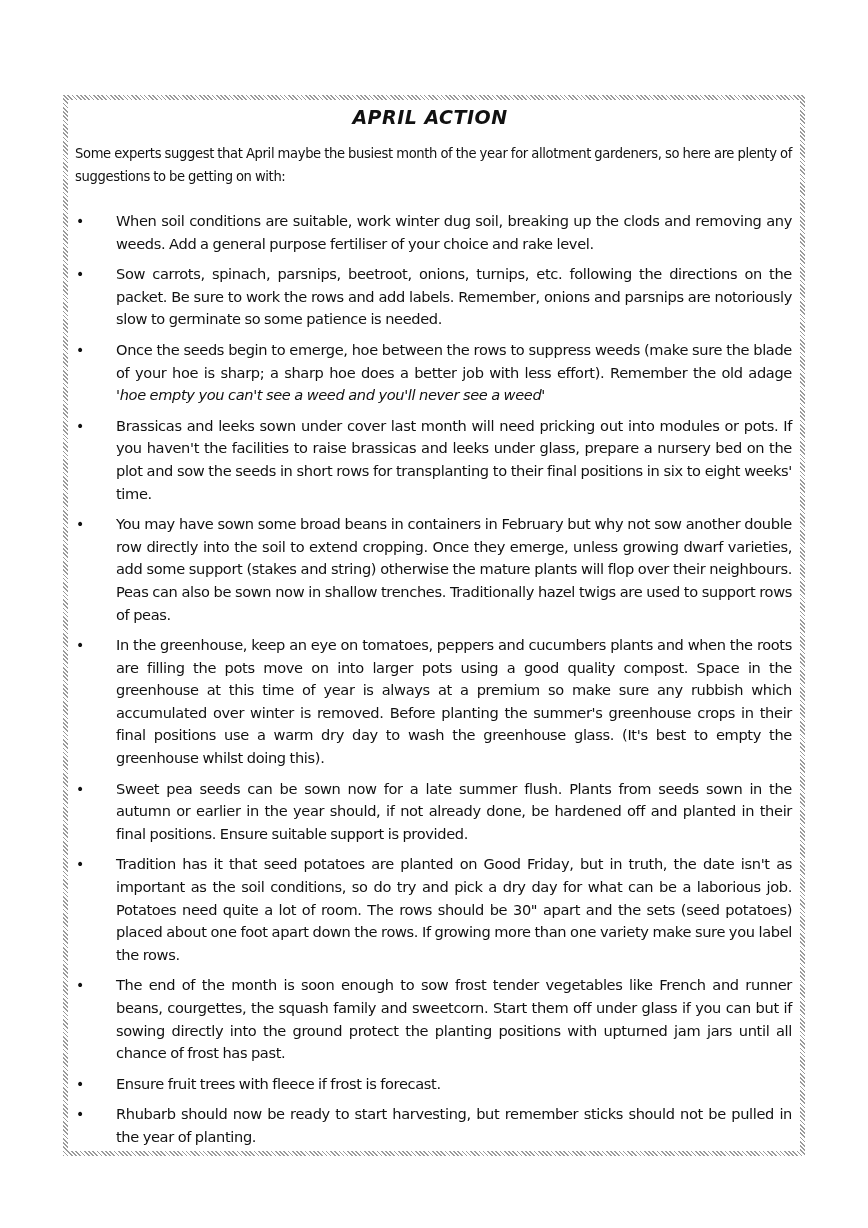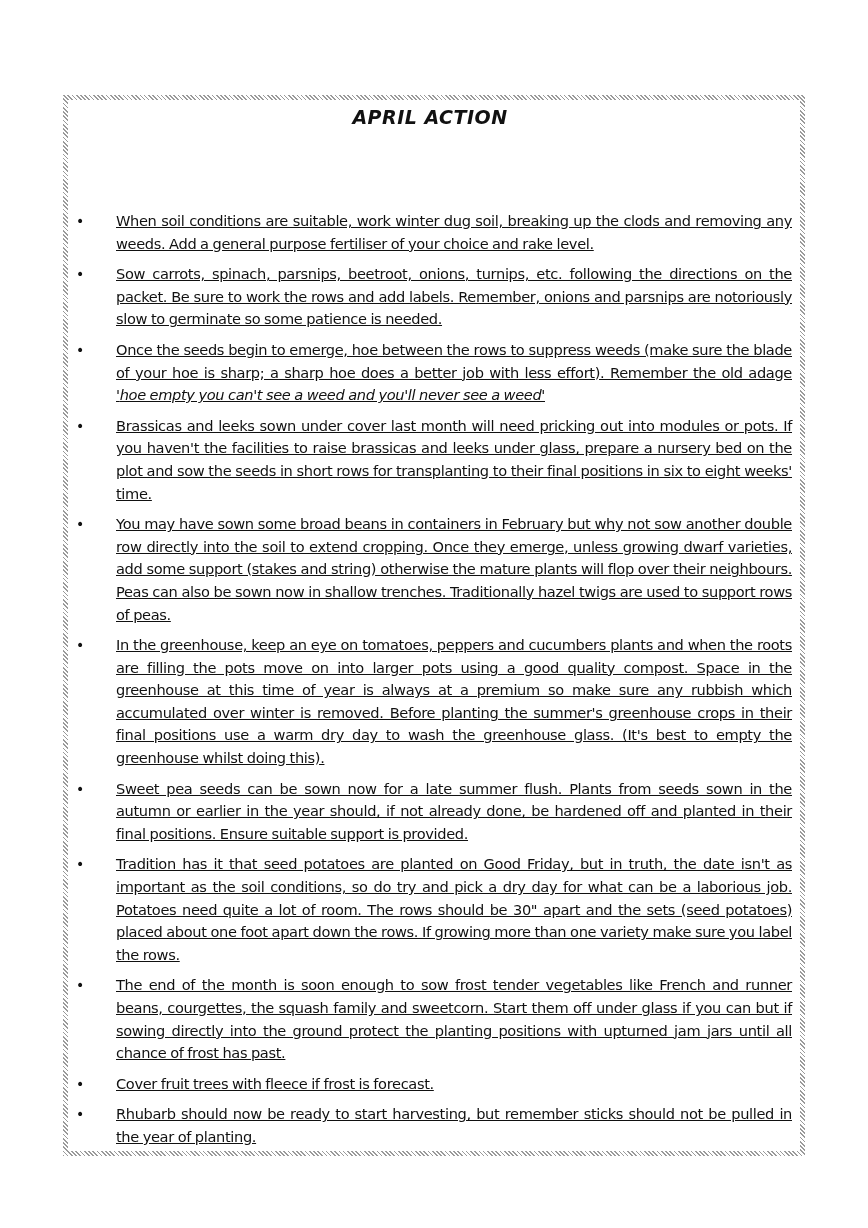--- a/index.html
+++ b/index.html
@@ -18,29 +18,30 @@
     position: absolute; left: 7px; right: 8px; top: 42px;
     font-size: 14.6px; line-height: 22.5px; text-align: justify;
     font-stretch: condensed;
   }
   .bullets { position: absolute; left: 0; right: 8px; top: 110px; margin: 0; padding: 0; list-style: none; }
   .bullet {
     position: relative; padding-left: 48px; margin-bottom: 8px;
     font-size: 14.6px; line-height: 22.6px; text-align: justify;
   }
   .bullet .dot { position: absolute; left: 8px; top: 0; font-size: 14px; }
-  .bullet .txt { display: block; text-decoration: underline; }
+  .bullet .txt { display: block; }
   .ital { font-style: italic; }
   .t { letter-spacing: -0.35px; word-spacing: -0.5px; }
 </style>
 </head>
 <body>
 
 <div class="frame">
   <div class="title">APRIL ACTION</div>
+  <div class="intro t">Some experts suggest that April maybe the busiest month of the year for allotment gardeners, so here are plenty of suggestions to be getting on with:</div>
   <ul class="bullets">
     <li class="bullet">
         <span class="dot">•</span>
         <span class="txt t">When soil conditions are suitable, work winter dug soil, breaking up the clods and removing any weeds.  Add a general purpose fertiliser of your choice and rake level.</span>
       </li>
     <li class="bullet">
         <span class="dot">•</span>
         <span class="txt t">Sow carrots, spinach, parsnips, beetroot, onions, turnips, etc. following the directions on the packet.  Be sure to work the rows and add labels.  Remember, onions and parsnips are notoriously slow to germinate so some patience is needed.</span>
       </li>
     <li class="bullet">
@@ -66,20 +67,20 @@
     <li class="bullet">
         <span class="dot">•</span>
         <span class="txt t">Tradition has it that seed potatoes are planted on Good Friday, but in truth, the date isn't as important as the soil conditions, so do try and pick a dry day for what can be a laborious job.  Potatoes need quite a lot of room.  The rows should be 30" apart and the sets (seed potatoes) placed about one foot apart down the rows.  If growing more than one variety make sure you label the rows.</span>
       </li>
     <li class="bullet">
         <span class="dot">•</span>
         <span class="txt t">The end of the month is soon enough to sow frost tender vegetables like French and runner beans, courgettes, the squash family and sweetcorn.  Start them off under glass if you can but if sowing directly into the ground protect the planting positions with upturned jam jars until all chance of frost has past.</span>
       </li>
     <li class="bullet">
         <span class="dot">•</span>
-        <span class="txt t">Cover fruit trees with fleece if frost is forecast.</span>
+        <span class="txt t">Ensure fruit trees with fleece if frost is forecast.</span>
       </li>
     <li class="bullet">
         <span class="dot">•</span>
         <span class="txt t">Rhubarb should now be ready to start harvesting, but remember sticks should not be pulled in the year of planting.</span>
       </li>
   </ul>
 </div>
 
 </body></html>

